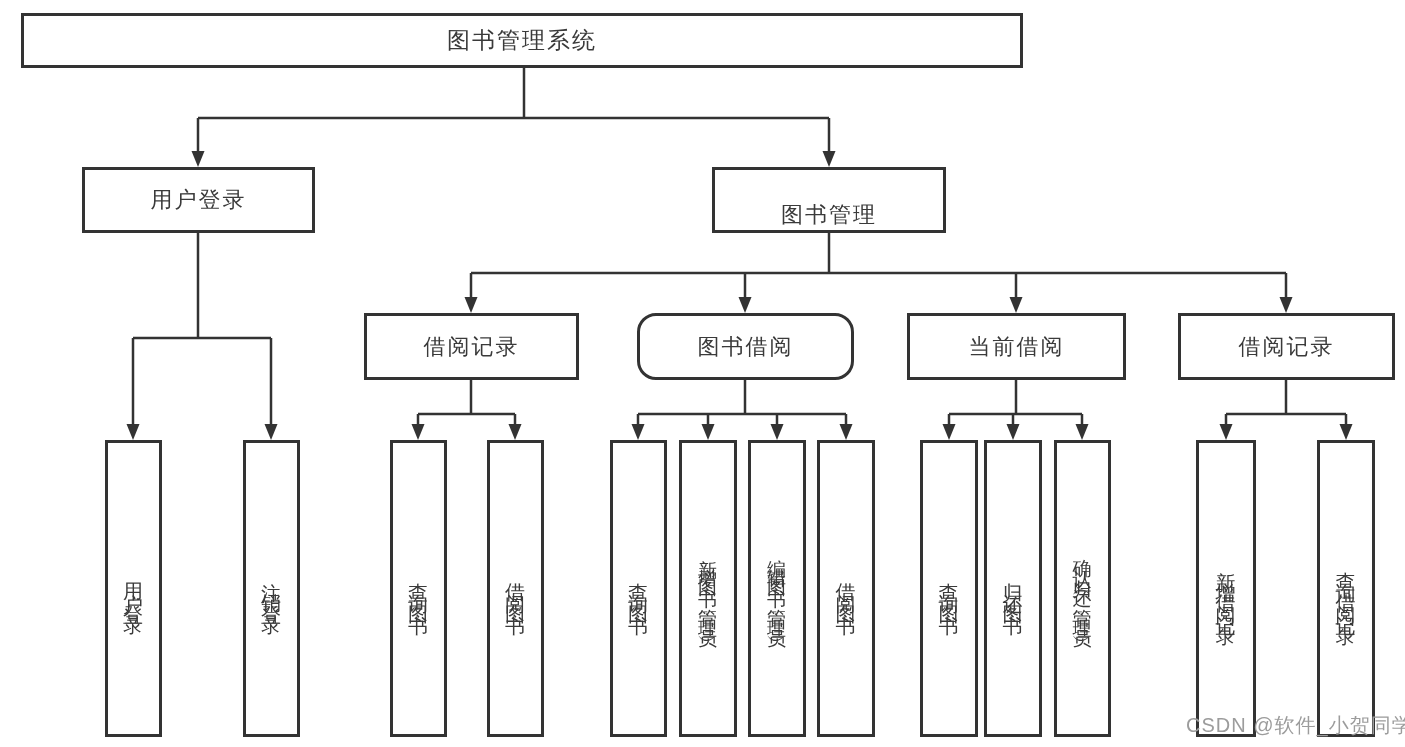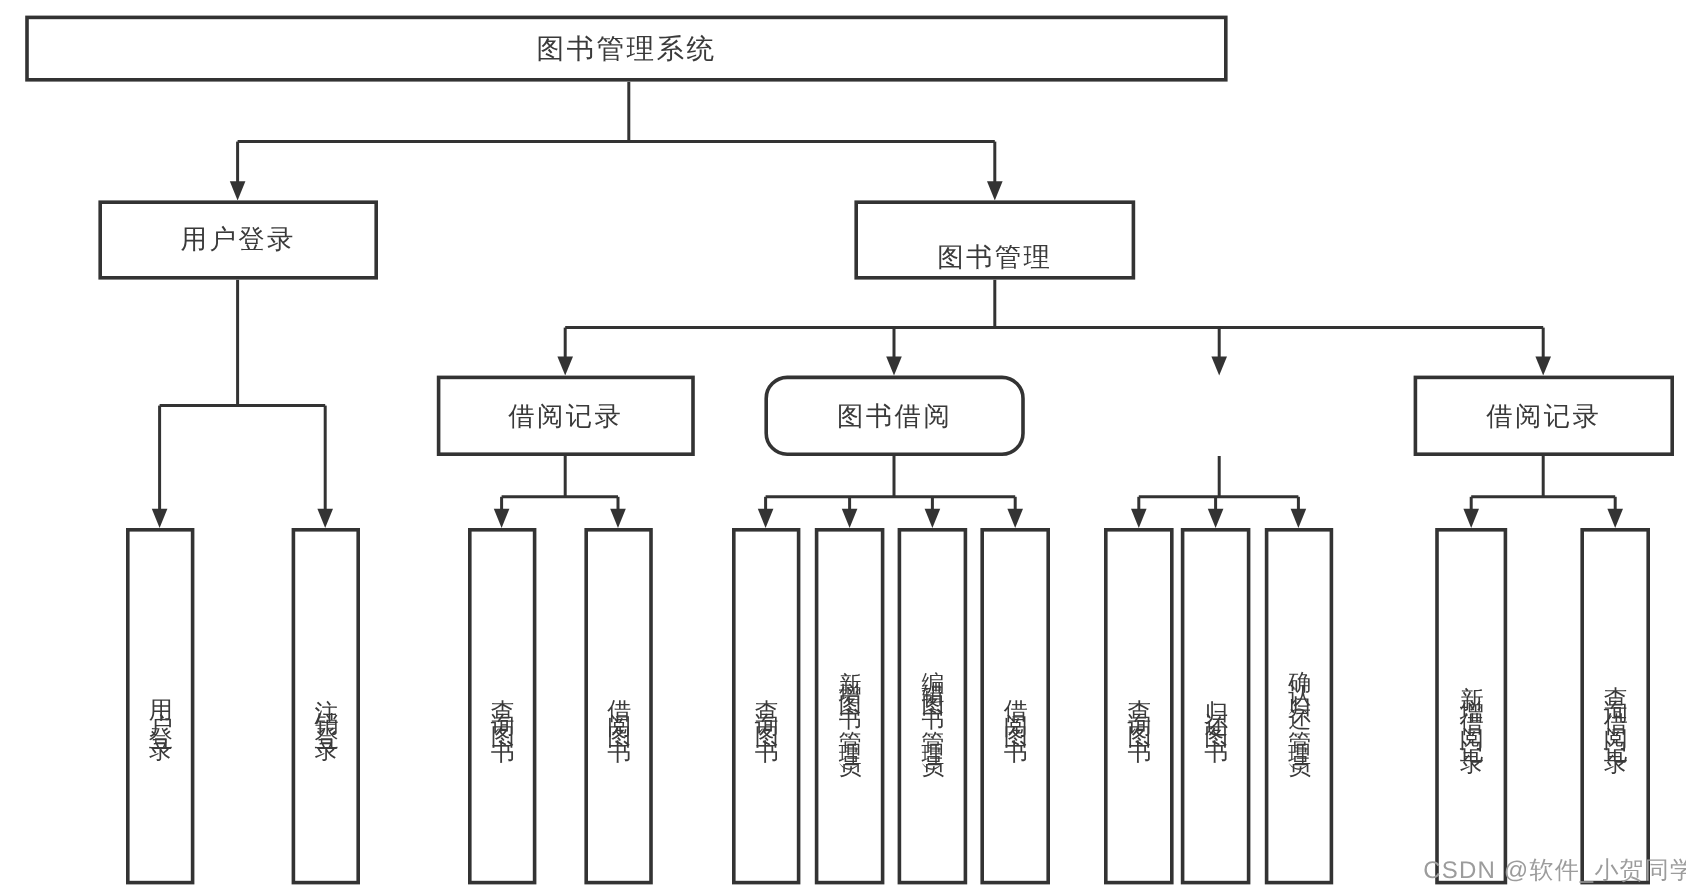--- a/index.html
+++ b/index.html
@@ -138,20 +138,23 @@
   <div class="hbox" style="left:712px; top:167px; width:234px; height:66px;align-items:flex-end;">
     <span>图书管理</span>
   </div>
 
   <div class="hbox" style="left:364px; top:313px; width:215px; height:67px;">
     <span>借阅记录</span>
   </div>
   <div class="hbox" style="left:637px; top:313px; width:217px; height:67px;border-radius:19px;">
     <span>图书借阅</span>
   </div>
+  <div class="hbox" style="left:907px; top:313px; width:219px; height:67px;">
+    <span>当前借阅</span>
+  </div>
   <div class="hbox" style="left:1178px; top:313px; width:217px; height:67px;align-items:center;">
     <span>借阅记录</span>
   </div>
 
   <div class="vbox" style="left:105px; top:440px; width:57px; height:297px;">
     <span class="vtext">用户登录</span>
   </div>
   <div class="vbox" style="left:243px; top:440px; width:57px; height:297px;">
     <span class="vtext">注销登录</span>
   </div>

